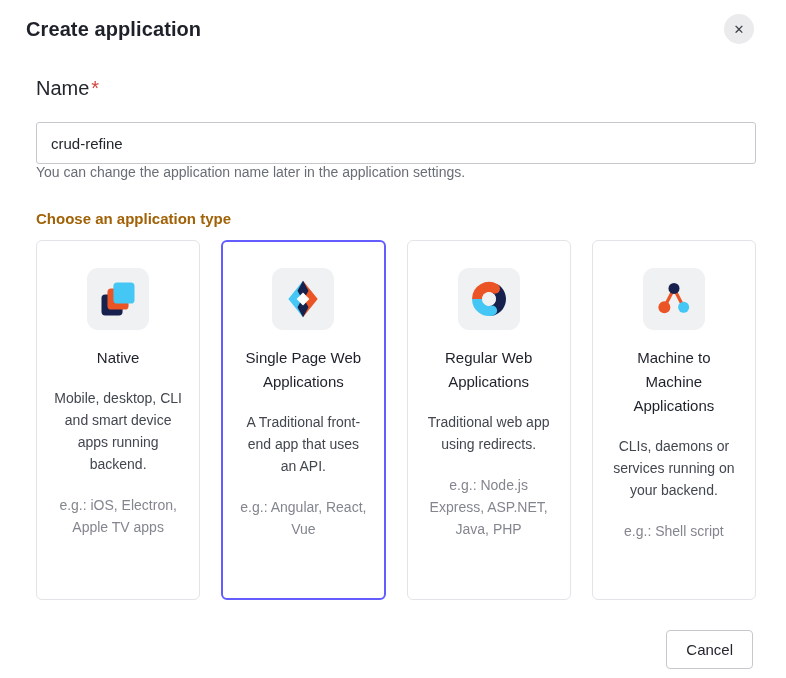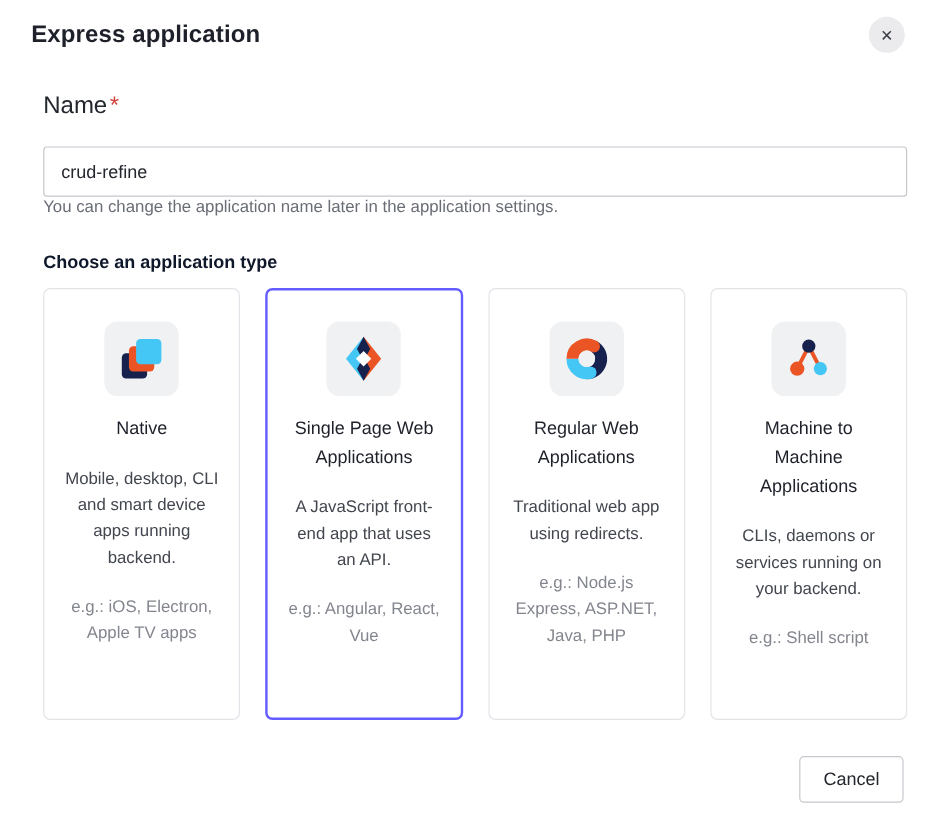--- a/index.html
+++ b/index.html
@@ -30,21 +30,21 @@
     width: 100%; height: 42px;
     border: 1px solid #c6c8cd; border-radius: 3px;
     padding: 0 14px; font-size: 15px; color: #23262d;
     font-family: "Liberation Sans", "DejaVu Sans", sans-serif;
     outline: none; background: #fff;
   }
   .hint { font-size: 14px; color: #696d75; }
 
   
   .type-area { margin: 30px 30px 0 36px; }
-  .type-heading { font-size: 15px; font-weight: 700; color: #0f172a; margin-bottom: 13px; }
+  .type-heading { font-size: 15px; font-weight: 700; color: #a16207; margin-bottom: 13px; }
   .cards { display: grid; grid-template-columns: repeat(4, 1fr); gap: 21px; }
   .card {
     height: 360px; background: #fff;
     border: 1px solid #e2e4e8; border-radius: 6px;
     padding: 27px 10px 0 10px; text-align: center; cursor: pointer;
   }
   .card.selected { border: 2px solid #635DFF; padding: 26px 9px 0 9px; }
   .tile {
     width: 62px; height: 62px; margin: 0 auto; border-radius: 11px;
     background: #f0f1f3; display: flex; align-items: center; justify-content: center;
@@ -78,21 +78,21 @@
   }
   .btn-create {
     background: #635DFF; border: 1px solid #635DFF; color: #fff;
     padding: 0 17px; font-weight: 700;
   }
 </style>
 </head>
 <body>
 
 <div class="dlg-header">
-  <h1 class="dlg-title">Express application</h1>
+  <h1 class="dlg-title">Create application</h1>
   <button class="close-btn">
     <span>✕</span>
   </button>
 </div>
 
 <div class="form-area">
   <div class="field-label">
     <span>Name</span><span class="req">*</span>
   </div>
   <input class="name-input" type="text" value="crud-refine" style="">
@@ -122,21 +122,21 @@
             <svg viewBox="0 0 48 48">
               <polygon points="24,4 8,24 24,44" fill="#44C7F4"></polygon>
               <polygon points="24,4 40,24 24,44" fill="#EB5424"></polygon>
               <polygon points="24,4 30,15 24,26 18,15" fill="#16214D"></polygon>
               <polygon points="24,44 30,33 24,22 18,33" fill="#16214D"></polygon>
               <polygon points="24,17 31,24 24,31 17,24" fill="#ffffff"></polygon>
             </svg>
           </span>
         </div>
     <div class="card-title">Single Page Web Applications</div>
-    <div class="card-desc">A JavaScript front-end app that uses an API.</div>
+    <div class="card-desc">A Traditional front-end app that uses an API.</div>
     <div class="card-eg">e.g.: Angular, React, Vue</div>
   </div>
       <div class="card">
     <div class="tile">
           <span>
             <svg viewBox="0 0 48 48">
               <path d="M 30.5,12.74 A 13 13 0 0 1 24,37" fill="none" stroke="#16214D" stroke-width="11"></path>
               <path d="M 27.36,36.56 A 13 13 0 0 1 11,24" fill="none" stroke="#44C7F4" stroke-width="11"></path>
               <circle cx="27.36" cy="36.56" r="5.5" fill="#44C7F4"></circle>
               <path d="M 11,24 A 13 13 0 0 1 30.5,12.74" fill="none" stroke="#EB5424" stroke-width="11"></path>

